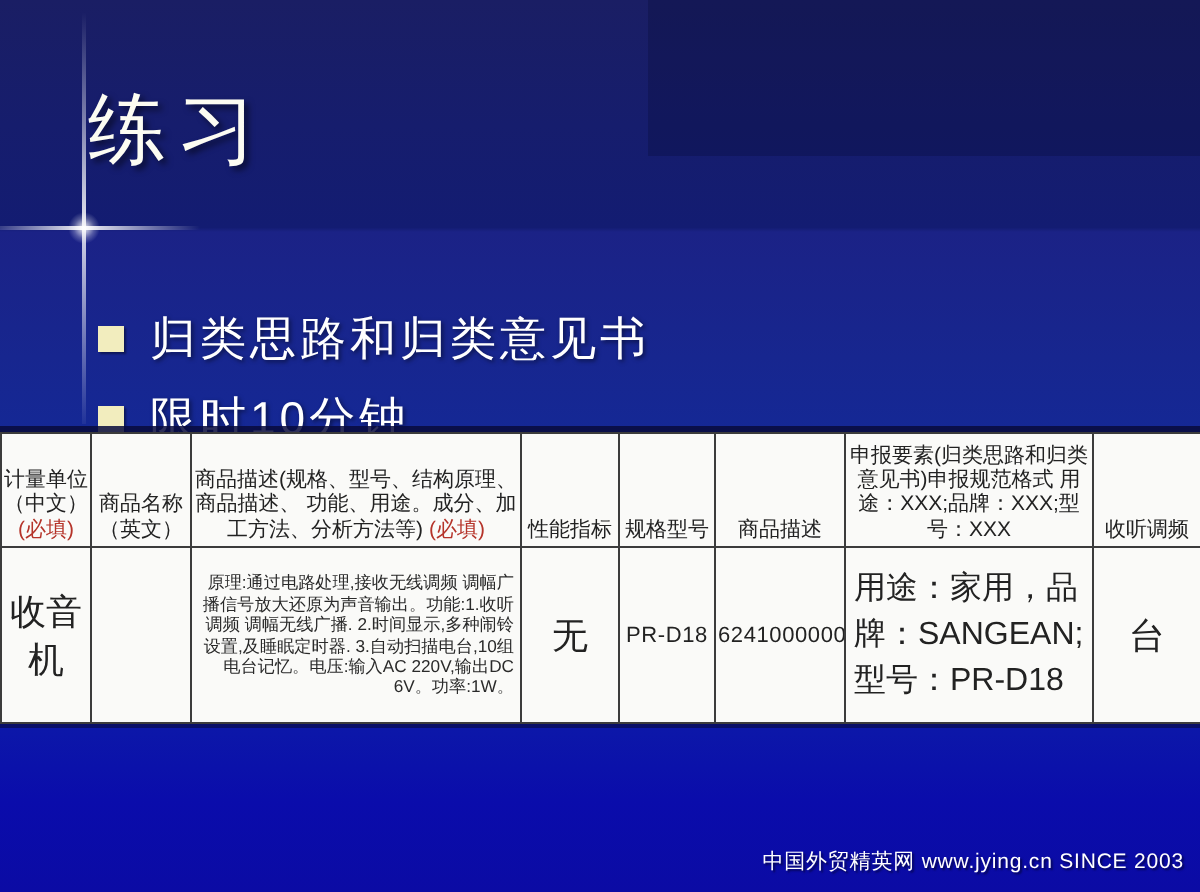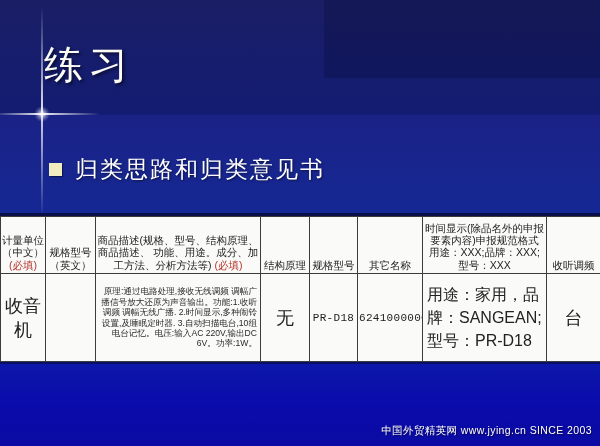--- a/index.html
+++ b/index.html
@@ -70,21 +70,21 @@
   }
   .decl-table td{
     font-size:18px;text-align:center;vertical-align:middle;padding:1px;
   }
   .decl-table td.desc{
     font-size:8.6px;text-align:right;line-height:1.22;padding:2px 3px;color:#2a2a2a;
   }
   .decl-table td.elements{
     font-size:16px;text-align:left;line-height:1.45;padding:2px 4px;
   }
-  .decl-table td.model,.decl-table td.tax{font-size:11px;letter-spacing:0.3px;font-family:Liberation Mono, monospace;}
+  .decl-table td.model,.decl-table td.tax{font-size:11px;letter-spacing:0.3px;}
   .req{color:#b5342a;}
   .hdr-row{height:57px;}
   .footer{
     position:absolute;right:8px;top:424px;
     font-size:10.5px;color:#ffffff;letter-spacing:0.4px;
     text-shadow:1px 1px 1px rgba(0,0,0,0.5);
   }
 </style>
 </head>
 <body>
@@ -94,42 +94,46 @@
 <div class="flare-h"></div>
 <div class="flare-core"></div>
 
 <div class="title">练习</div>
 
 <ul class="bullets">
   <li>
     <span class="bullet-sq"></span>
     <span class="bullet-label">归类思路和归类意见书</span>
   </li>
+  <li>
+    <span class="bullet-sq"></span>
+    <span class="bullet-label">限时10分钟</span>
+  </li>
 </ul>
 
 <table class="decl-table">
   <colgroup>
     <col style="width:45px">
       <col style="width:50px">
       <col style="width:165px">
       <col style="width:49px">
     <col style="width:48px">
       <col style="width:65px">
       <col style="width:124px">
       <col style="width:54px">
   </colgroup>
   <thead>
     <tr class="hdr-row">
       <th><span>计量单位（中文）</span><span class="req">(必填)</span></th>
-      <th><span>规格型号（英文）</span></th>
+      <th><span>商品名称（英文）</span></th>
       <th><span>商品描述(规格、型号、结构原理、商品描述、 功能、用途。成分、加工方法、分析方法等)</span> <span class="req">(必填)</span></th>
-      <th><span>结构原理</span></th>
+      <th><span>性能指标</span></th>
       <th><span>规格型号</span></th>
-      <th><span>其它名称</span></th>
-      <th><span>时间显示(除品名外的申报要素内容)申报规范格式 用途：XXX;品牌：XXX;型号：XXX</span></th>
+      <th><span>商品描述</span></th>
+      <th><span>申报要素(归类思路和归类意见书)申报规范格式 用途：XXX;品牌：XXX;型号：XXX</span></th>
       <th><span>收听调频</span></th>
     </tr>
   </thead>
   <tbody>
     <tr>
       <td>收音机</td>
       <td></td>
       <td class="desc">原理:通过电路处理,接收无线调频 调幅广播信号放大还原为声音输出。功能:1.收听调频 调幅无线广播. 2.时间显示,多种闹铃设置,及睡眠定时器. 3.自动扫描电台,10组电台记忆。电压:输入AC 220V,输出DC 6V。功率:1W。</td>
       <td>无</td>
       <td class="model">PR-D18</td>

